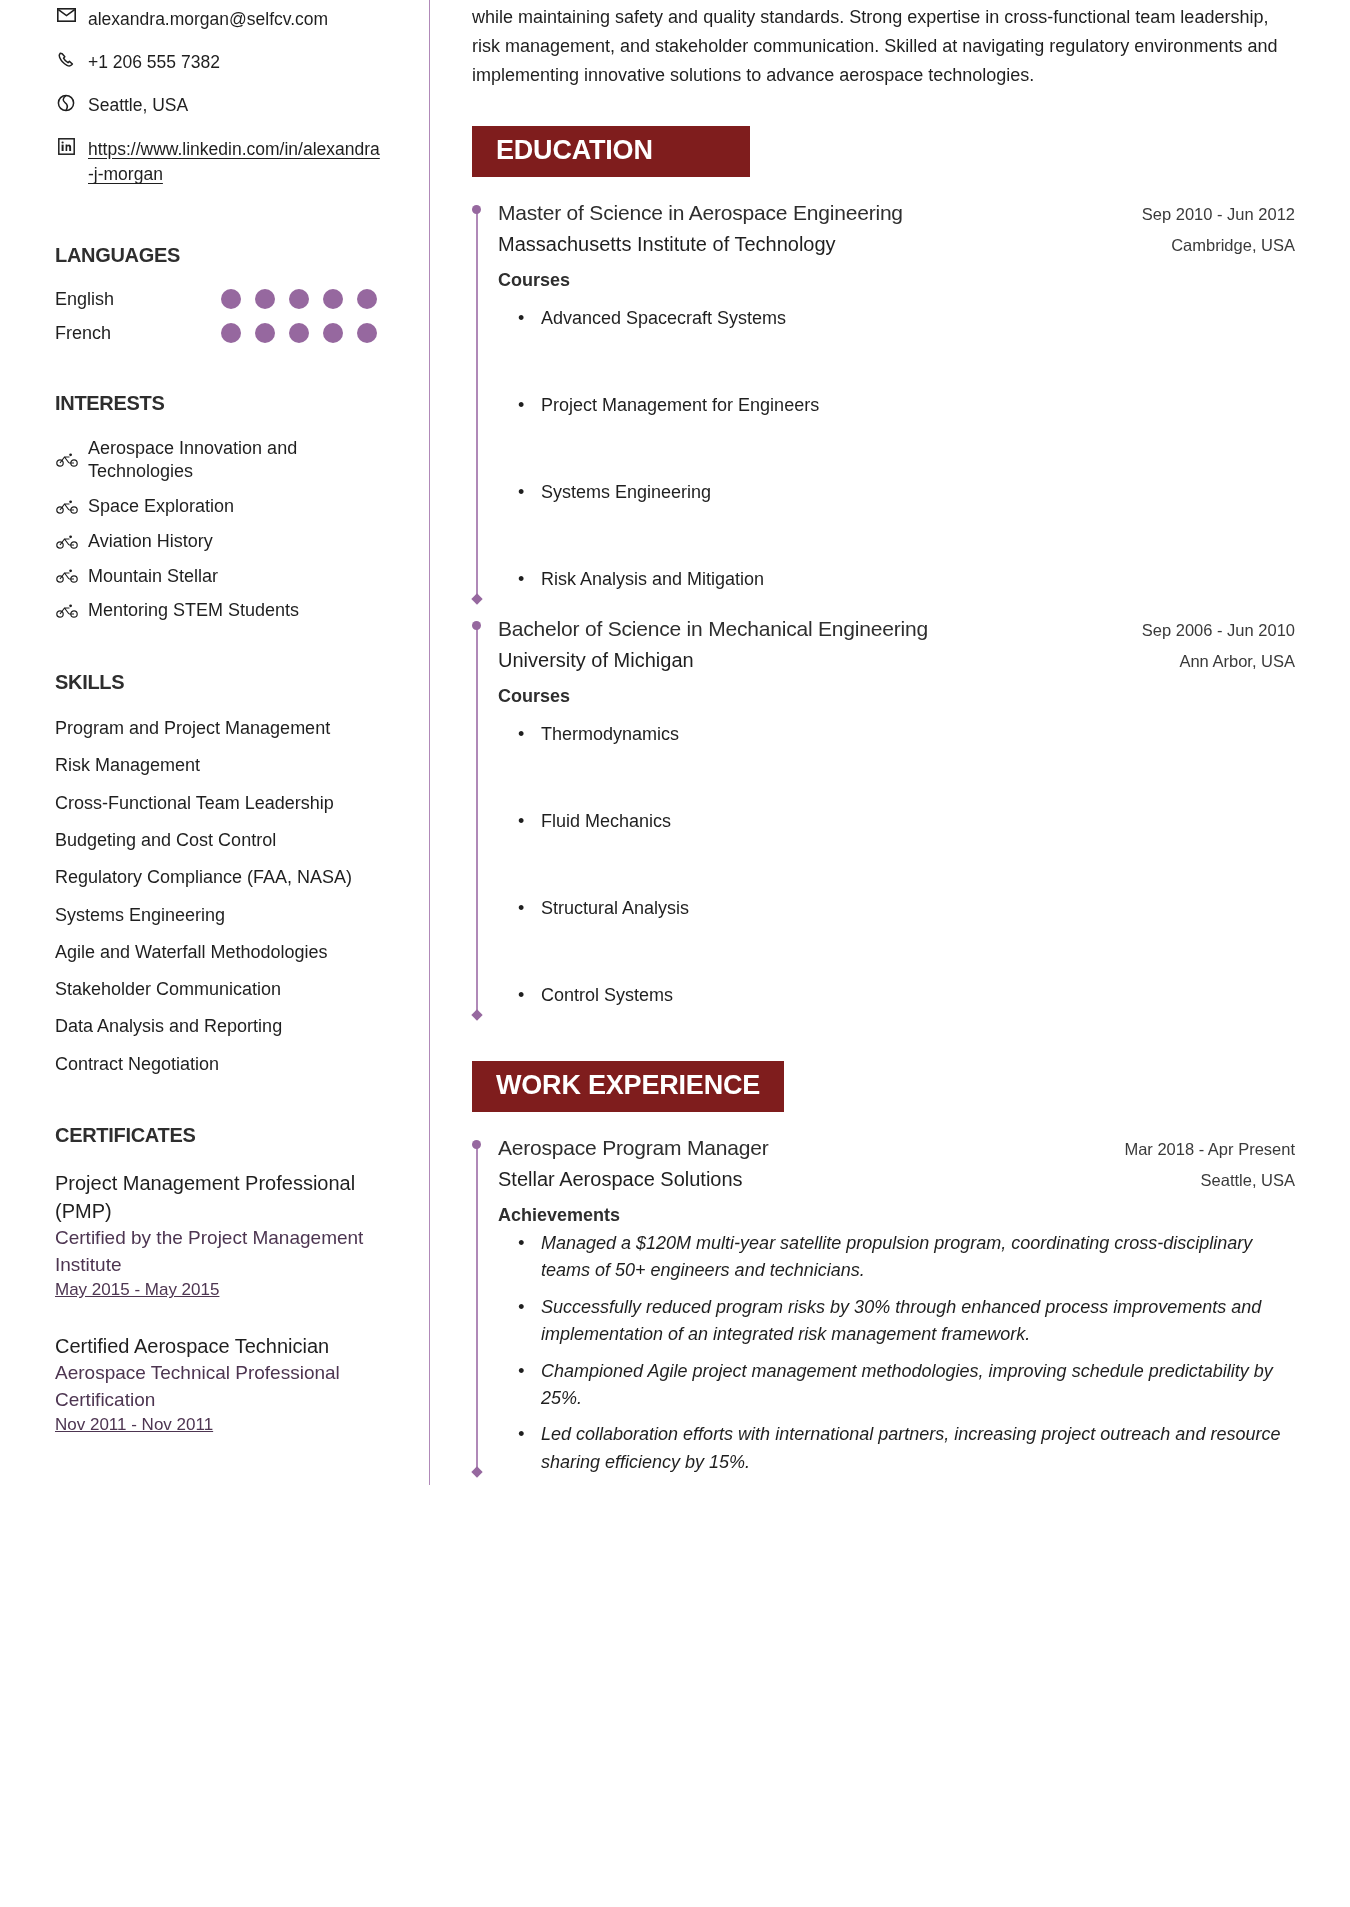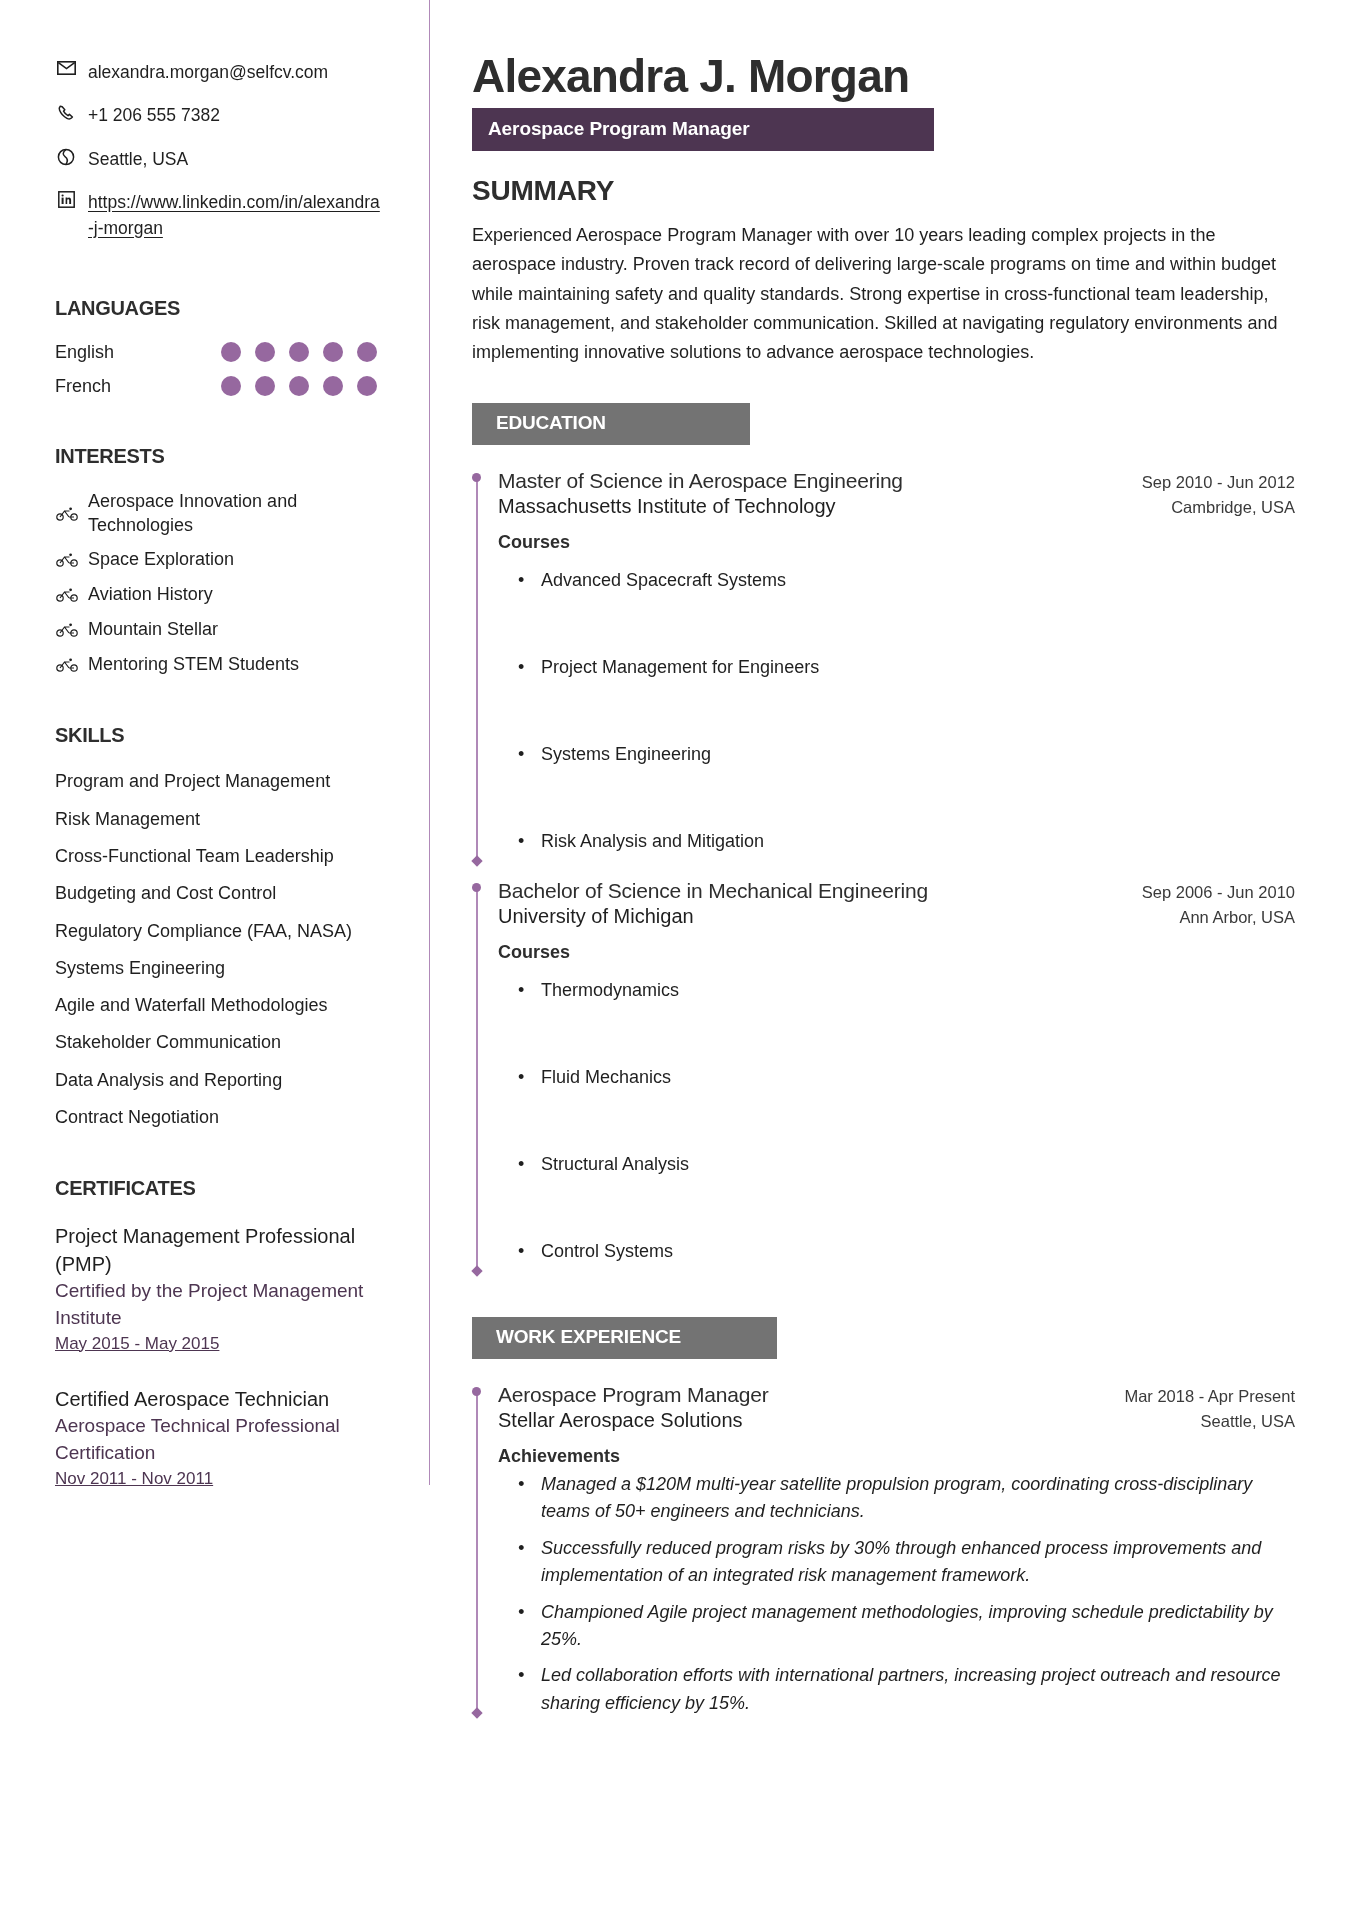--- a/index.html
+++ b/index.html
@@ -9,20 +9,21 @@
     background: #ffffff;
     font-family: "Liberation Sans", sans-serif;
     color: #2e2e2e;
   }
   .page {
     position: relative;
     width: 1350px;
     height: 1485px;
     display: flex;
     background: #fff;
+    align-items: flex-end;
   }
 
   
   .sidebar {
     width: 430px;
     padding: 60px 45px 0 55px;
     position: relative;
   }
   .sidebar::after {
     content: "";
@@ -159,23 +160,23 @@
     margin-bottom: 14px;
   }
   .summary-text {
     font-size: 18px;
     line-height: 1.62;
     color: #1f1f1f;
     margin-bottom: 36px;
   }
 
   .section-bar {
-    background: #737373;
+    background: #7f1d1d;
     color: #ffffff;
-    font-size: 19px;
+    font-size: 27px;
     font-weight: 800;
     letter-spacing: -0.2px;
     padding: 9px 24px 11px;
     display: inline-block;
     margin-bottom: 10px;
   }
   .section-bar.wide { min-width: 278px; }
   .section-bar.xwide { min-width: 305px; }
 
   
@@ -219,21 +220,21 @@
   .entry-date {
     font-size: 16.5px;
     color: #3a3a3a;
     white-space: nowrap;
     padding-left: 18px;
   }
   .entry-sub {
     display: flex;
     justify-content: space-between;
     align-items: baseline;
-    margin-top: 2px;
+    margin-top: 8px;
   }
   .entry-org {
     font-size: 20px;
     color: #1f1f1f;
   }
   .entry-loc {
     font-size: 16.5px;
     color: #3a3a3a;
     white-space: nowrap;
     padding-left: 18px;

